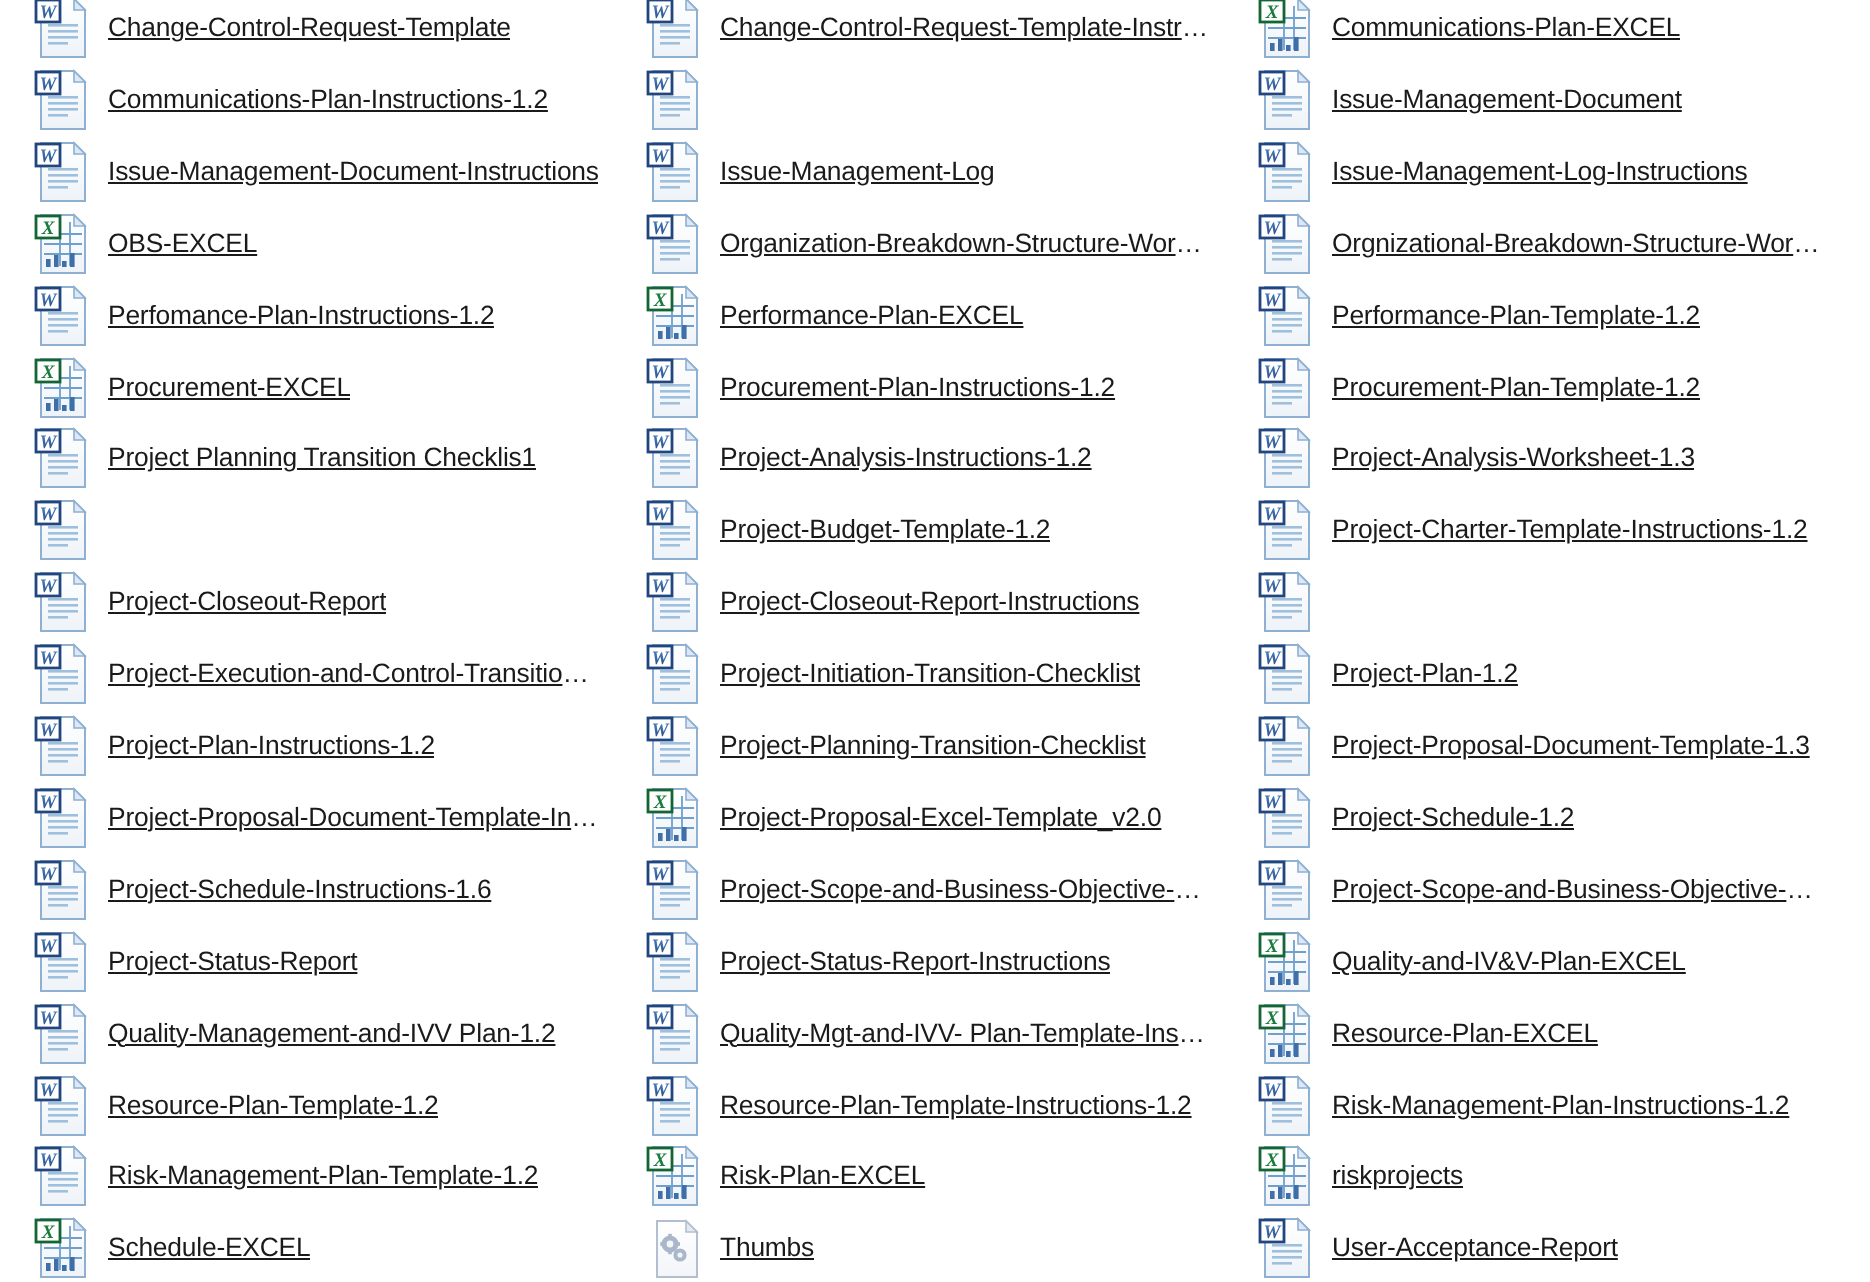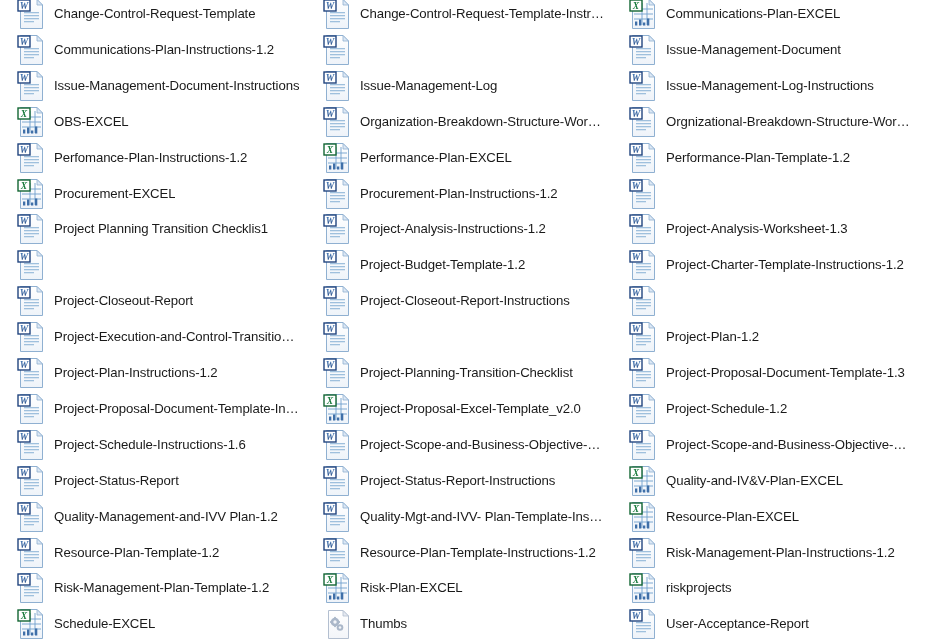--- a/index.html
+++ b/index.html
@@ -48,20 +48,21 @@
   .file-label {
     font-family: "Liberation Sans", sans-serif;
     font-size: 13.2px;
     line-height: 16px;
     color: #1a1a1a;
     letter-spacing: -0.1px;
     overflow: hidden;
     text-overflow: ellipsis;
     white-space: nowrap;
     max-width: 250px;
+    text-decoration: underline;
   }
 </style>
 </head>
 <body>
 
 <div id="file-grid">
     <div class="file-item" style="left: 0px; top: -2px;">
       <span class="file-icon">
   <svg width="32" height="32" viewBox="0 0 32 32">
     <defs>
@@ -521,20 +522,21 @@
     <path d="M4.5 1.5 H21 L26.5 7 V30.5 H4.5 Z" fill="url(#wpg)" stroke="#8fb0d1" stroke-width="1"></path>
     <path d="M21 1.5 L26.5 7 H21 Z" fill="#dce8f5" stroke="#8fb0d1" stroke-width="0.8"></path>
     <rect x="8" y="14" width="15" height="1.3" fill="#9fc0dd"></rect>
     <rect x="8" y="17" width="15" height="1.3" fill="#9fc0dd"></rect>
     <rect x="8" y="20" width="15" height="1.3" fill="#9fc0dd"></rect>
     <rect x="8" y="23" width="10" height="1.3" fill="#9fc0dd"></rect>
     <rect x="2" y="2" width="12" height="11" fill="#ffffff" stroke="#21457f" stroke-width="1.4"></rect>
     <text x="8" y="11" font-family="'Liberation Serif',serif" font-size="9.5" font-weight="bold" font-style="italic" fill="url(#wbl)" text-anchor="middle">W</text>
   </svg>
       </span>
+      <span class="file-label" title="Procurement-Plan-Template-1.2">Procurement-Plan-Template-1.2</span>
     </div>
     <div class="file-item" style="left: 0px; top: 213.4px;">
       <span class="file-icon">
   <svg width="32" height="32" viewBox="0 0 32 32">
     <defs>
       <linearGradient id="wpg" x1="0" y1="0" x2="0" y2="1">
         <stop offset="0" stop-color="#ffffff"></stop>
               <stop offset="1" stop-color="#eef3f9"></stop>
       </linearGradient>
       <linearGradient id="wbl" x1="0" y1="0" x2="0" y2="1">
@@ -793,20 +795,21 @@
     <path d="M4.5 1.5 H21 L26.5 7 V30.5 H4.5 Z" fill="url(#wpg)" stroke="#8fb0d1" stroke-width="1"></path>
     <path d="M21 1.5 L26.5 7 H21 Z" fill="#dce8f5" stroke="#8fb0d1" stroke-width="0.8"></path>
     <rect x="8" y="14" width="15" height="1.3" fill="#9fc0dd"></rect>
     <rect x="8" y="17" width="15" height="1.3" fill="#9fc0dd"></rect>
     <rect x="8" y="20" width="15" height="1.3" fill="#9fc0dd"></rect>
     <rect x="8" y="23" width="10" height="1.3" fill="#9fc0dd"></rect>
     <rect x="2" y="2" width="12" height="11" fill="#ffffff" stroke="#21457f" stroke-width="1.4"></rect>
     <text x="8" y="11" font-family="'Liberation Serif',serif" font-size="9.5" font-weight="bold" font-style="italic" fill="url(#wbl)" text-anchor="middle">W</text>
   </svg>
       </span>
+      <span class="file-label" title="Project-Initiation-Transition-Checklist">Project-Initiation-Transition-Checklist</span>
     </div>
     <div class="file-item" style="left: 612px; top: 321.1px;">
       <span class="file-icon">
   <svg width="32" height="32" viewBox="0 0 32 32">
     <defs>
       <linearGradient id="wpg" x1="0" y1="0" x2="0" y2="1">
         <stop offset="0" stop-color="#ffffff"></stop>
               <stop offset="1" stop-color="#eef3f9"></stop>
       </linearGradient>
       <linearGradient id="wbl" x1="0" y1="0" x2="0" y2="1">

